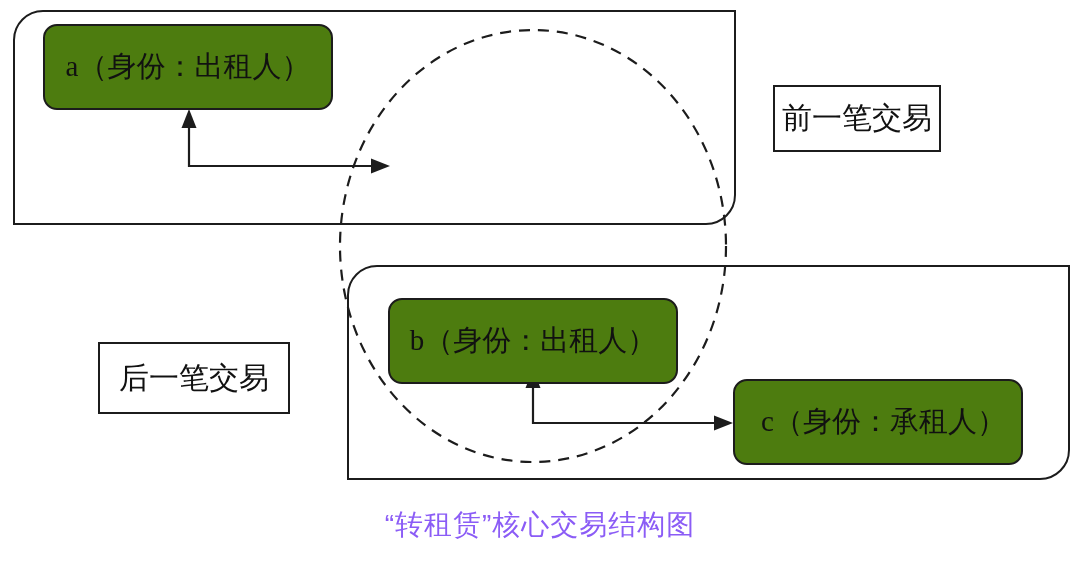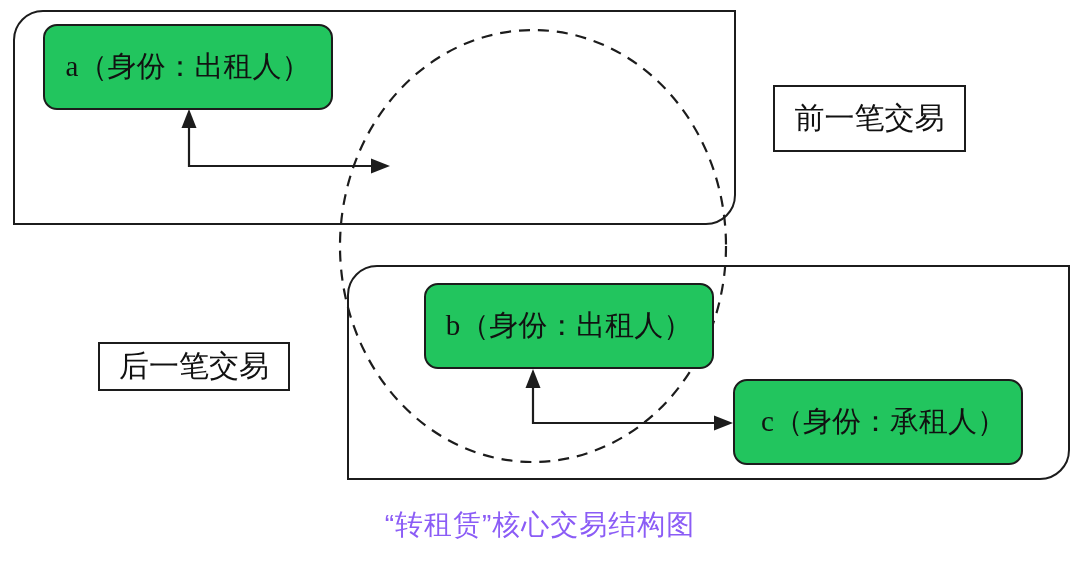--- a/index.html
+++ b/index.html
@@ -30,46 +30,46 @@
     left: 0; top: 0;
     width: 1080px; height: 569px;
     pointer-events: none;
   }
   .node {
     position: absolute;
     width: 290px; height: 86px;
     box-sizing: border-box;
     border: 2px solid #1c1c1c;
     border-radius: 14px;
-    background: #22c55e;
+    background: #4d7c0f;
     display: flex;
     align-items: center;
     justify-content: center;
     font-size: 29px;
     color: #111111;
     white-space: nowrap;
   }
   .node.a  { left: 43px;  top: 24px;  }
   .node.b1 { left: 390px; top: 123px; }
-  .node.b2 { left: 388px; top: 283px; margin-left: 36px; }
+  .node.b2 { left: 388px; top: 298px; }
   .node.c  { left: 733px; top: 379px; padding-left: 11px; }
   .label-box {
     position: absolute;
     box-sizing: border-box;
     border: 2.4px solid #1c1c1c;
     background: #ffffff;
     display: flex;
     align-items: center;
     justify-content: center;
     font-size: 30px;
     color: #111111;
     white-space: nowrap;
   }
-  .label-box.prev { left: 773px; top: 85px;  width: 193px; height: 67px; }
-  .label-box.next { left: 98px;  top: 342px; width: 192px; height: 49px; }
+  .label-box.prev { left: 773px; top: 85px;  width: 168px; height: 67px; }
+  .label-box.next { left: 98px;  top: 342px; width: 192px; height: 72px; }
   .caption {
     position: absolute;
     left: 0; right: 0;
     top: 506px;
     text-align: center;
     font-family: "Liberation Sans", sans-serif;
     font-size: 28px;
     color: #8b5cf6;
     letter-spacing: 1px;
   }

